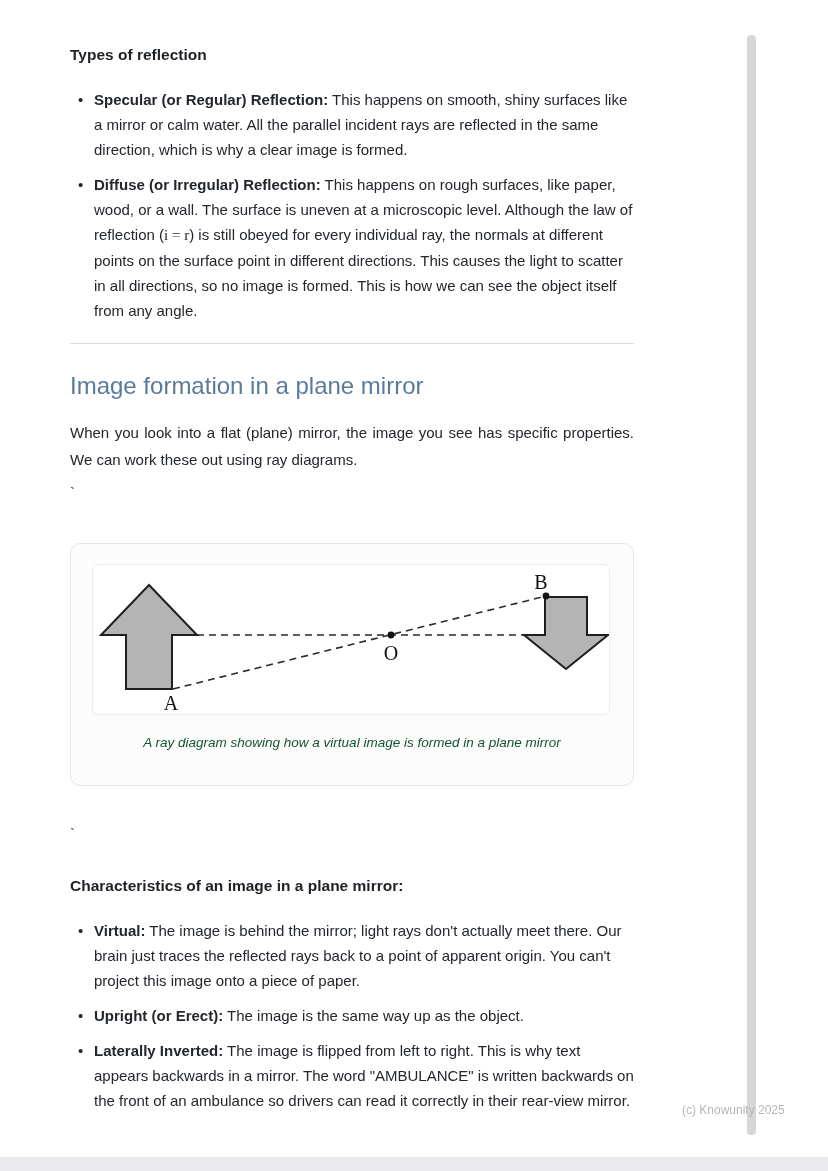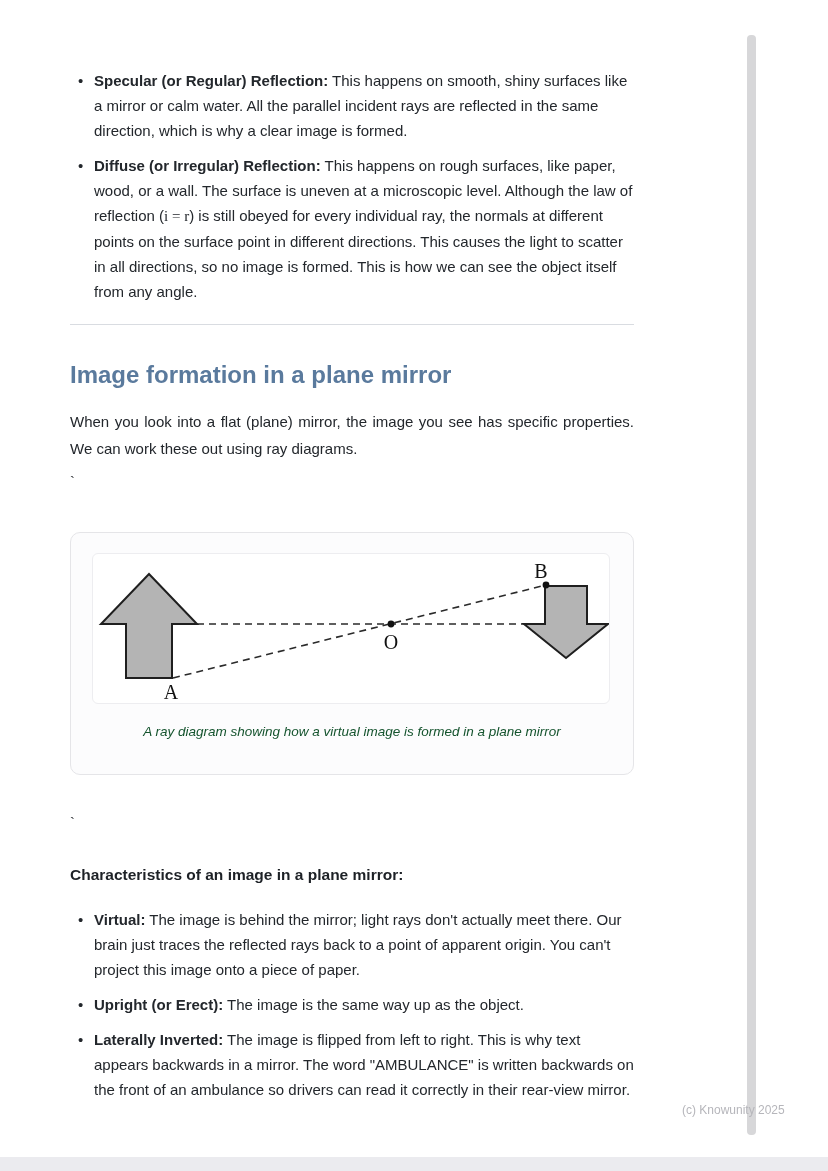--- a/index.html
+++ b/index.html
@@ -47,24 +47,24 @@
     font-family: "Liberation Serif", "DejaVu Serif", serif;
     font-size: 15px;
   }
   hr.divider {
     border: none;
     border-top: 1px solid #d9dce1;
     margin: 20px 0 0 0;
     height: 0;
   }
   .h2-accent {
-    margin: 35px 0 0 0;
+    margin: 27px 0 0 0;
     font-size: 24px;
     line-height: 30px;
-    font-weight: 700;
+    font-weight: 400;
     color: #5a7a9d;
   }
   .para {
     margin: 18px 0 0 0;
     font-size: 15px;
     line-height: 27px;
     text-align: justify;
   }
   .tick {
     font-size: 15px;
@@ -127,20 +127,21 @@
     width: 828px; height: 14px;
     background: #ebebef;
   }
 </style>
 </head>
 <body>
 
 <div class="page">
   <div class="content">
 
+    <h3 class="h-bold">Types of reflection</h3>
 
     <ul class="bullets">
       <li>
         <span class="marker">•</span>
         <span class="li-text"><strong>Specular (or Regular) Reflection:</strong><span> This happens on smooth, shiny surfaces like a mirror or calm water. All the parallel incident rays are reflected in the same direction, which is why a clear image is formed.</span></span>
       </li>
       <li>
         <span class="marker">•</span>
         <span class="li-text"><strong>Diffuse (or Irregular) Reflection:</strong><span> This happens on rough surfaces, like paper, wood, or a wall. The surface is uneven at a microscopic level. Although the law of reflection (</span><span class="formula">i = r</span><span>) is still obeyed for every individual ray, the normals at different points on the surface point in different directions. This causes the light to scatter in all directions, so no image is formed. This is how we can see the object itself from any angle.</span></span>
       </li>

